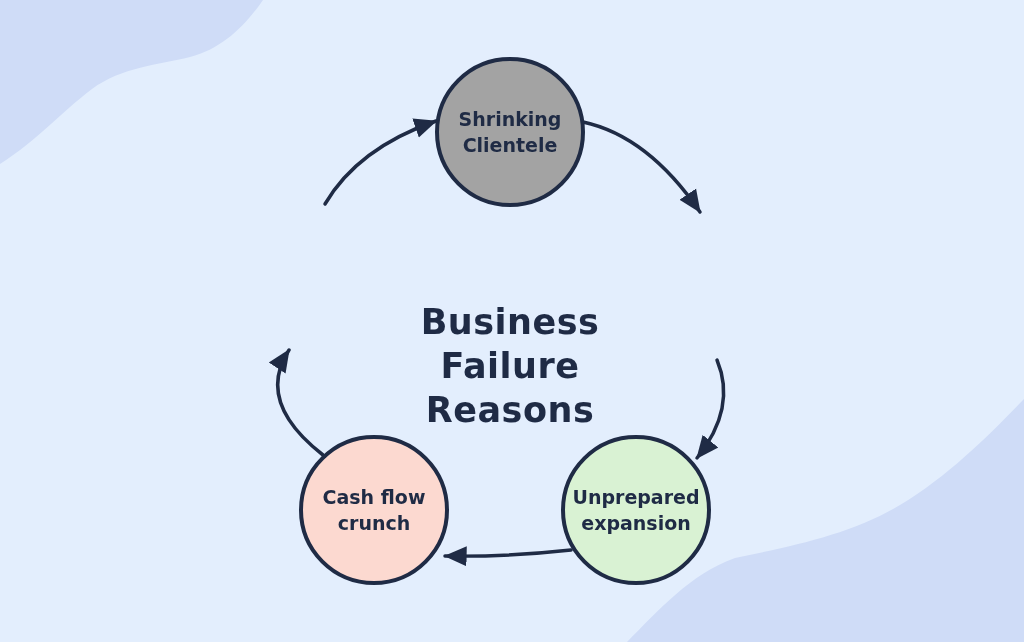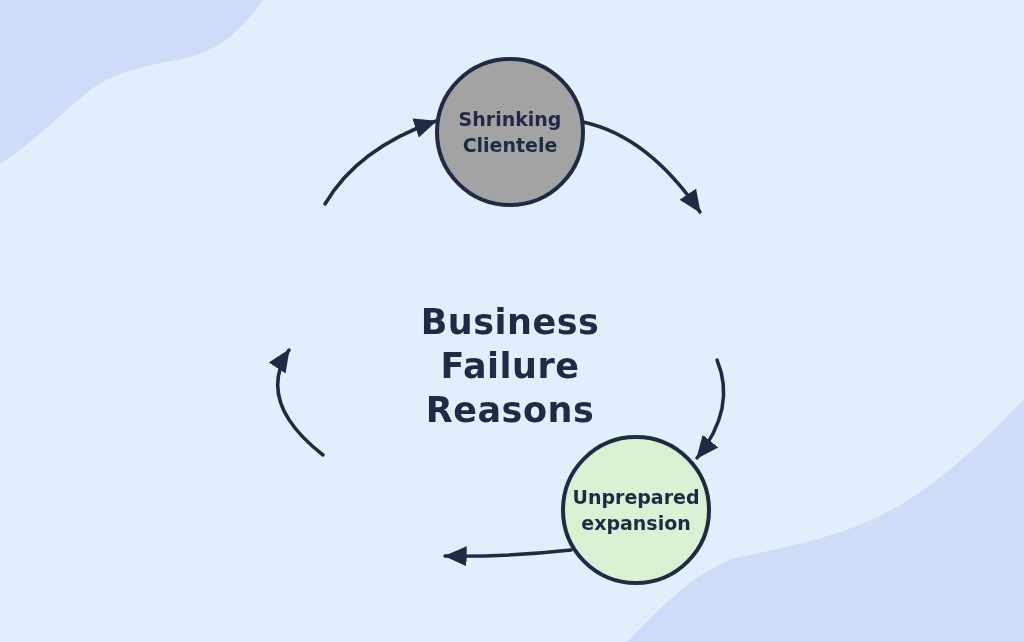--- a/index.html
+++ b/index.html
@@ -80,17 +80,20 @@
 
   <div class="node node-shrinking" style="background: #a3a3a3;">
     <span class="node-label">Shrinking Clientele</span>
   </div>
 
 
   <div class="node node-unprepared" style="background: rgb(217, 242, 211);">
     <span class="node-label">Unprepared expansion</span>
   </div>
 
+  <div class="node node-cash" style="background: rgb(252, 217, 208);">
+    <span class="node-label">Cash flow crunch</span>
+  </div>
 
 
   <div class="diagram-title">Business Failure Reasons</div>
 
 </div>
 
 </body></html>

